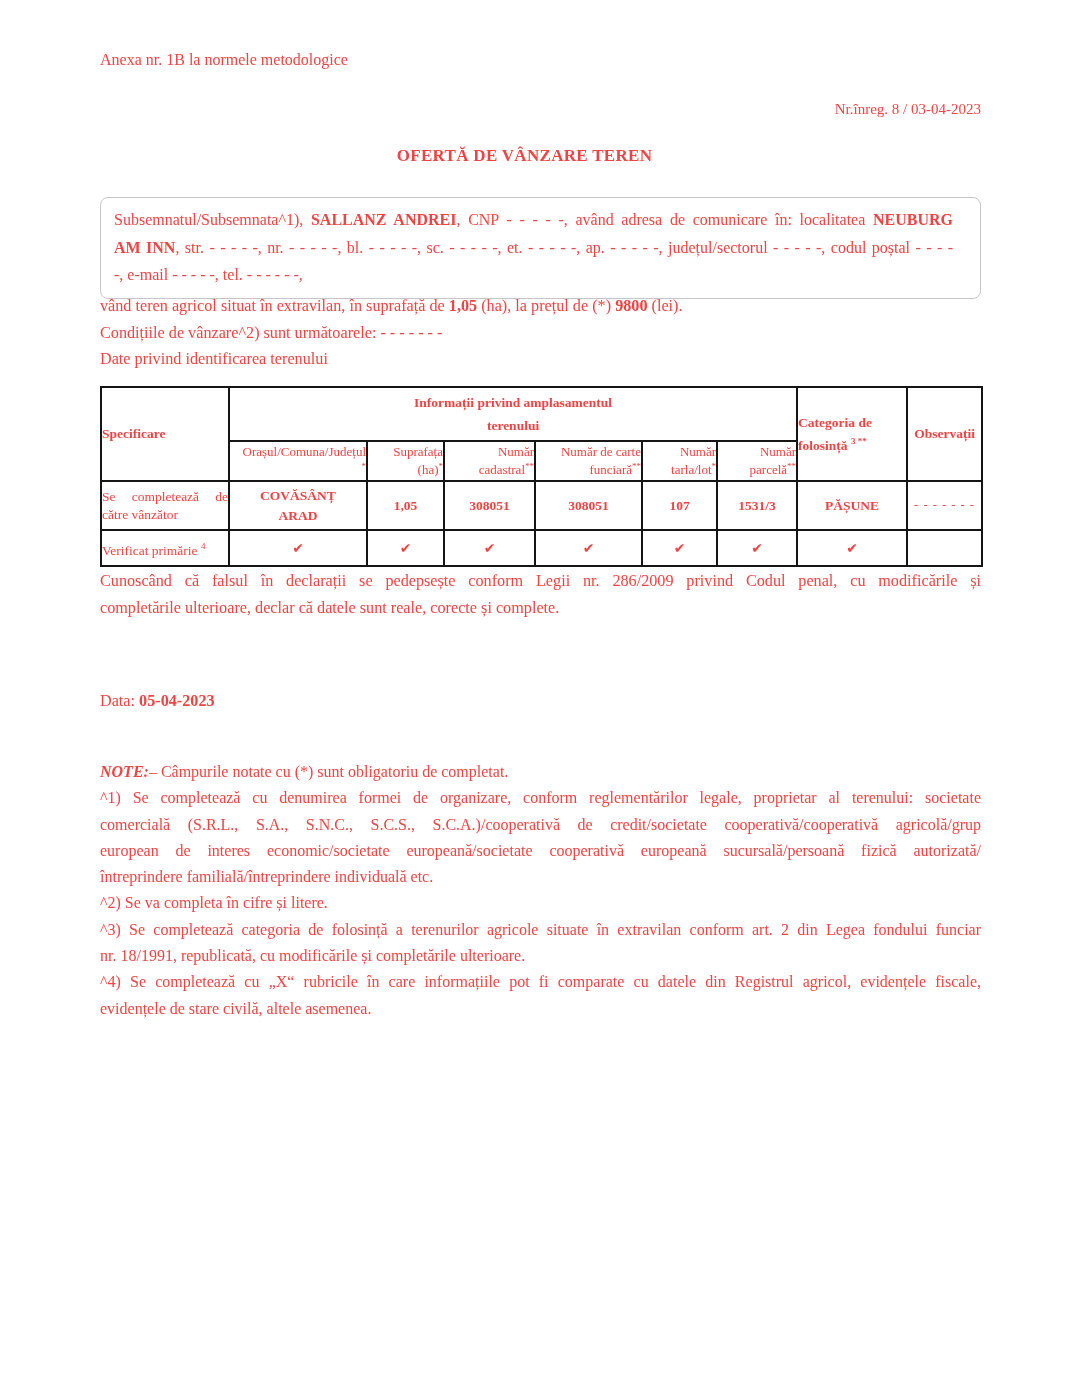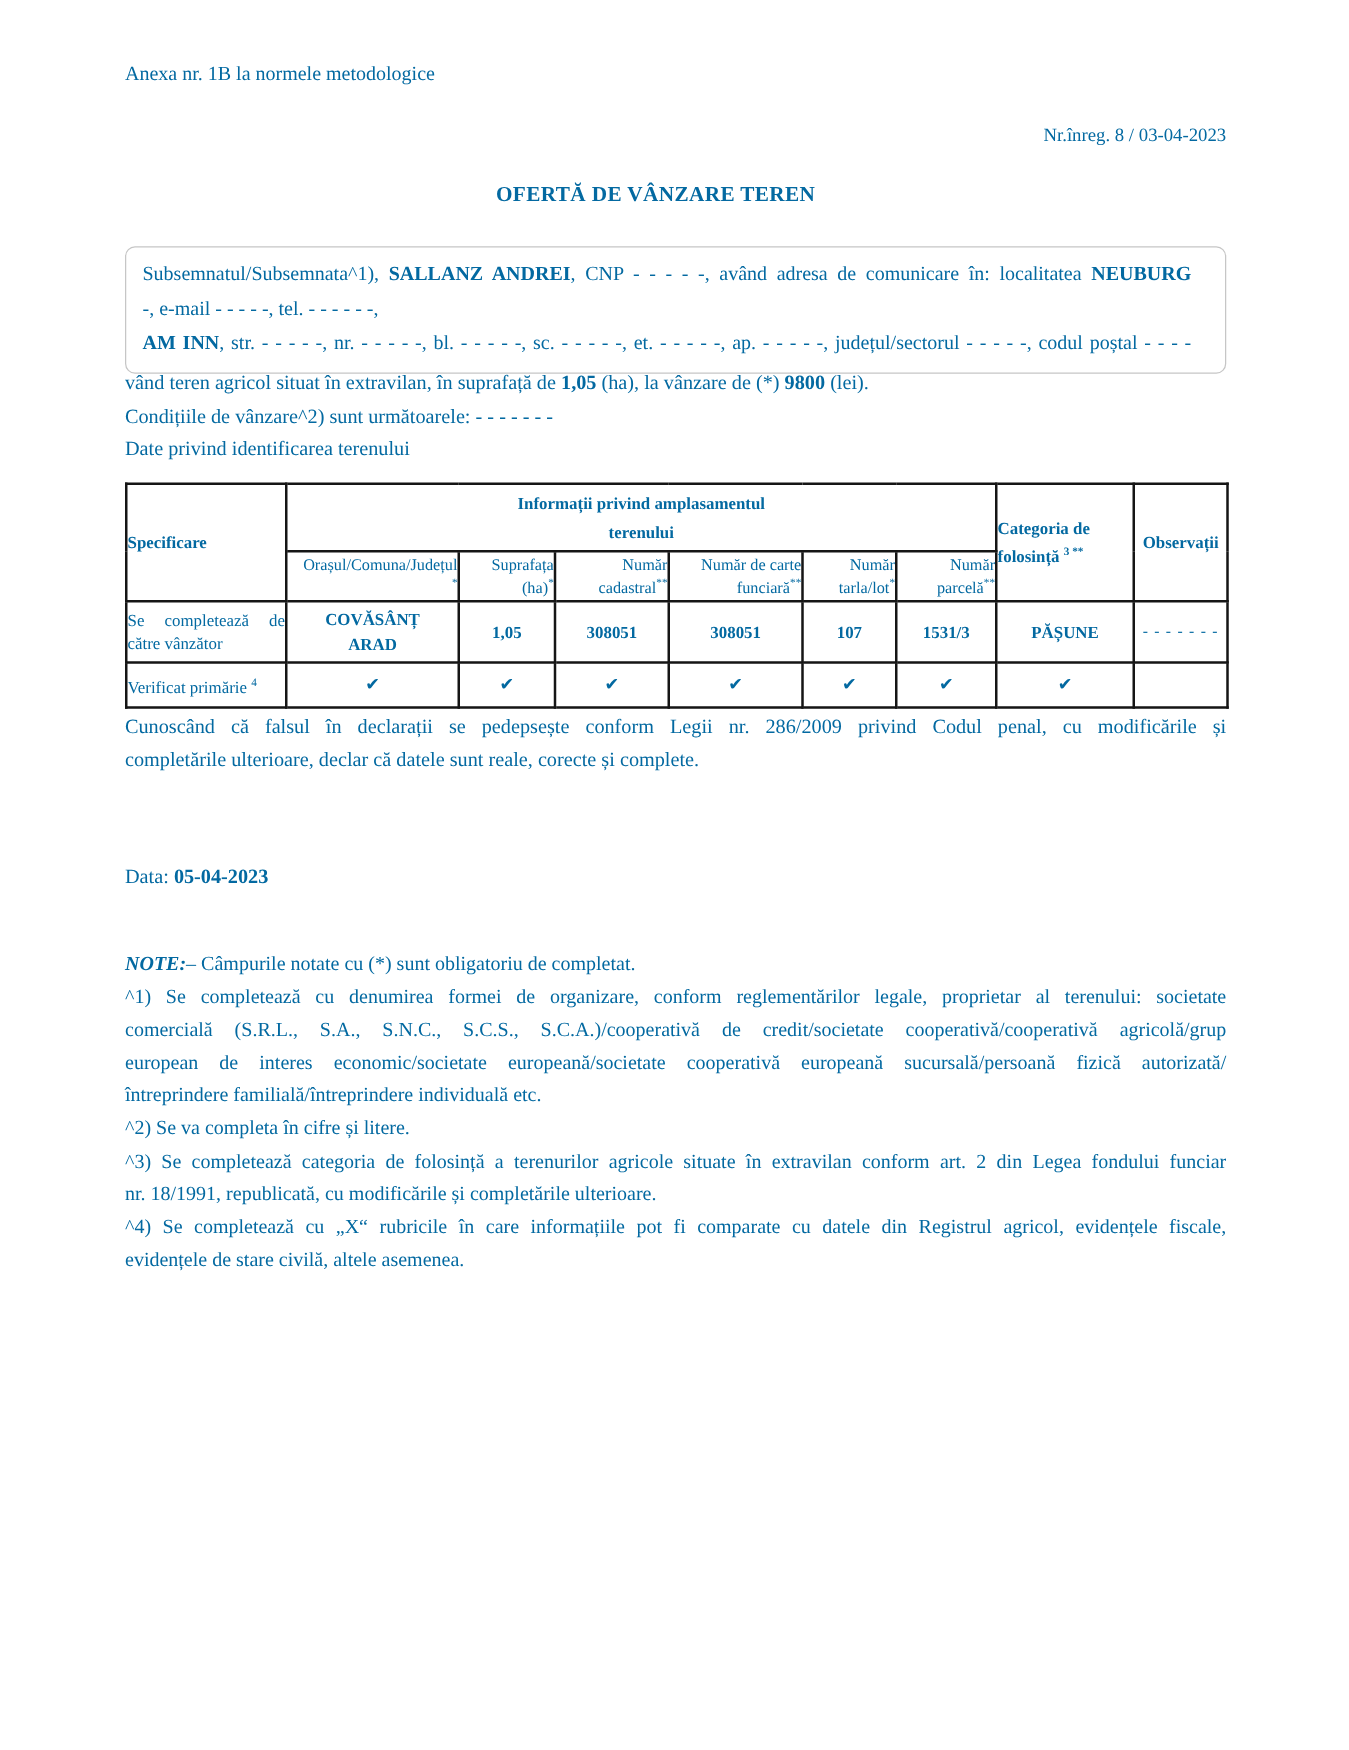--- a/index.html
+++ b/index.html
@@ -1,17 +1,17 @@
 <!DOCTYPE html>
 <html><head>
 <meta charset="utf-8">
 <style>
   html,body{margin:0;padding:0;background:#ffffff;}
   .page{position:relative;width:1079px;height:1400px;background:#ffffff;
-        font-family:"Liberation Serif","DejaVu Serif",serif;color:#0369a1;}
+        font-family:"Liberation Serif","DejaVu Serif",serif;color:#ef4444;}
   .abs{position:absolute;}
   .b{font-weight:bold;}
   .bi{font-weight:bold;font-style:italic;}
   .jl{text-align:justify;text-align-last:justify;}
   .pre{white-space:pre-line;}
 
   #annex{left:100px;top:51px;font-size:16px;}
   #reg{left:100px;top:101px;width:881px;text-align:right;font-size:15px;}
   #title{left:84px;top:146px;width:881px;text-align:center;font-size:17px;font-weight:bold;letter-spacing:.3px;}
 
@@ -54,26 +54,26 @@
 <div class="page">
 
   <div id="annex" class="abs">Anexa nr. 1B la normele metodologice</div>
 
   <div id="reg" class="abs">Nr.înreg. 8 / 03-04-2023</div>
 
   <div id="title" class="abs">OFERTĂ DE VÂNZARE TEREN</div>
 
   <div id="introbox" class="abs">
     <div class="ln jl"><span>Subsemnatul/Subsemnata^1), </span><span class="b">SALLANZ ANDREI</span><span>, CNP - - - - -, având adresa de comunicare în: localitatea </span><span class="b">NEUBURG</span></div>
+    <div class="ln jl"><span class="b">AM INN</span><span>, str. - - - - -, nr. - - - - -, bl. - - - - -, sc. - - - - -, et. - - - - -, ap. - - - - -, județul/sectorul - - - - -, codul poștal - - - -</span></div>
     <div class="ln">-, e-mail - - - - -, tel. - - - - - -,</div>
-    <div class="ln jl"><span class="b">AM INN</span><span>, str. - - - - -, nr. - - - - -, bl. - - - - -, sc. - - - - -, et. - - - - -, ap. - - - - -, județul/sectorul - - - - -, codul poștal - - - -</span></div>
   </div>
 
   <div id="saleblock" class="abs">
-    <div class="ln"><span>vând teren agricol situat în extravilan, în suprafață de </span><span class="b">1,05</span><span> (ha), la vânzare de (*) </span><span class="b">9800</span><span> (lei).</span></div>
+    <div class="ln"><span>vând teren agricol situat în extravilan, în suprafață de </span><span class="b">1,05</span><span> (ha), la prețul de (*) </span><span class="b">9800</span><span> (lei).</span></div>
     <div class="ln">Condițiile de vânzare^2) sunt următoarele: - - - - - - -</div>
     <div class="ln">Date privind identificarea terenului</div>
   </div>
 
   <div id="tablewrap" class="abs">
     <table class="doc">
       <colgroup>
         <col style="width:128px">
           <col style="width:138px">
           <col style="width:77px">

